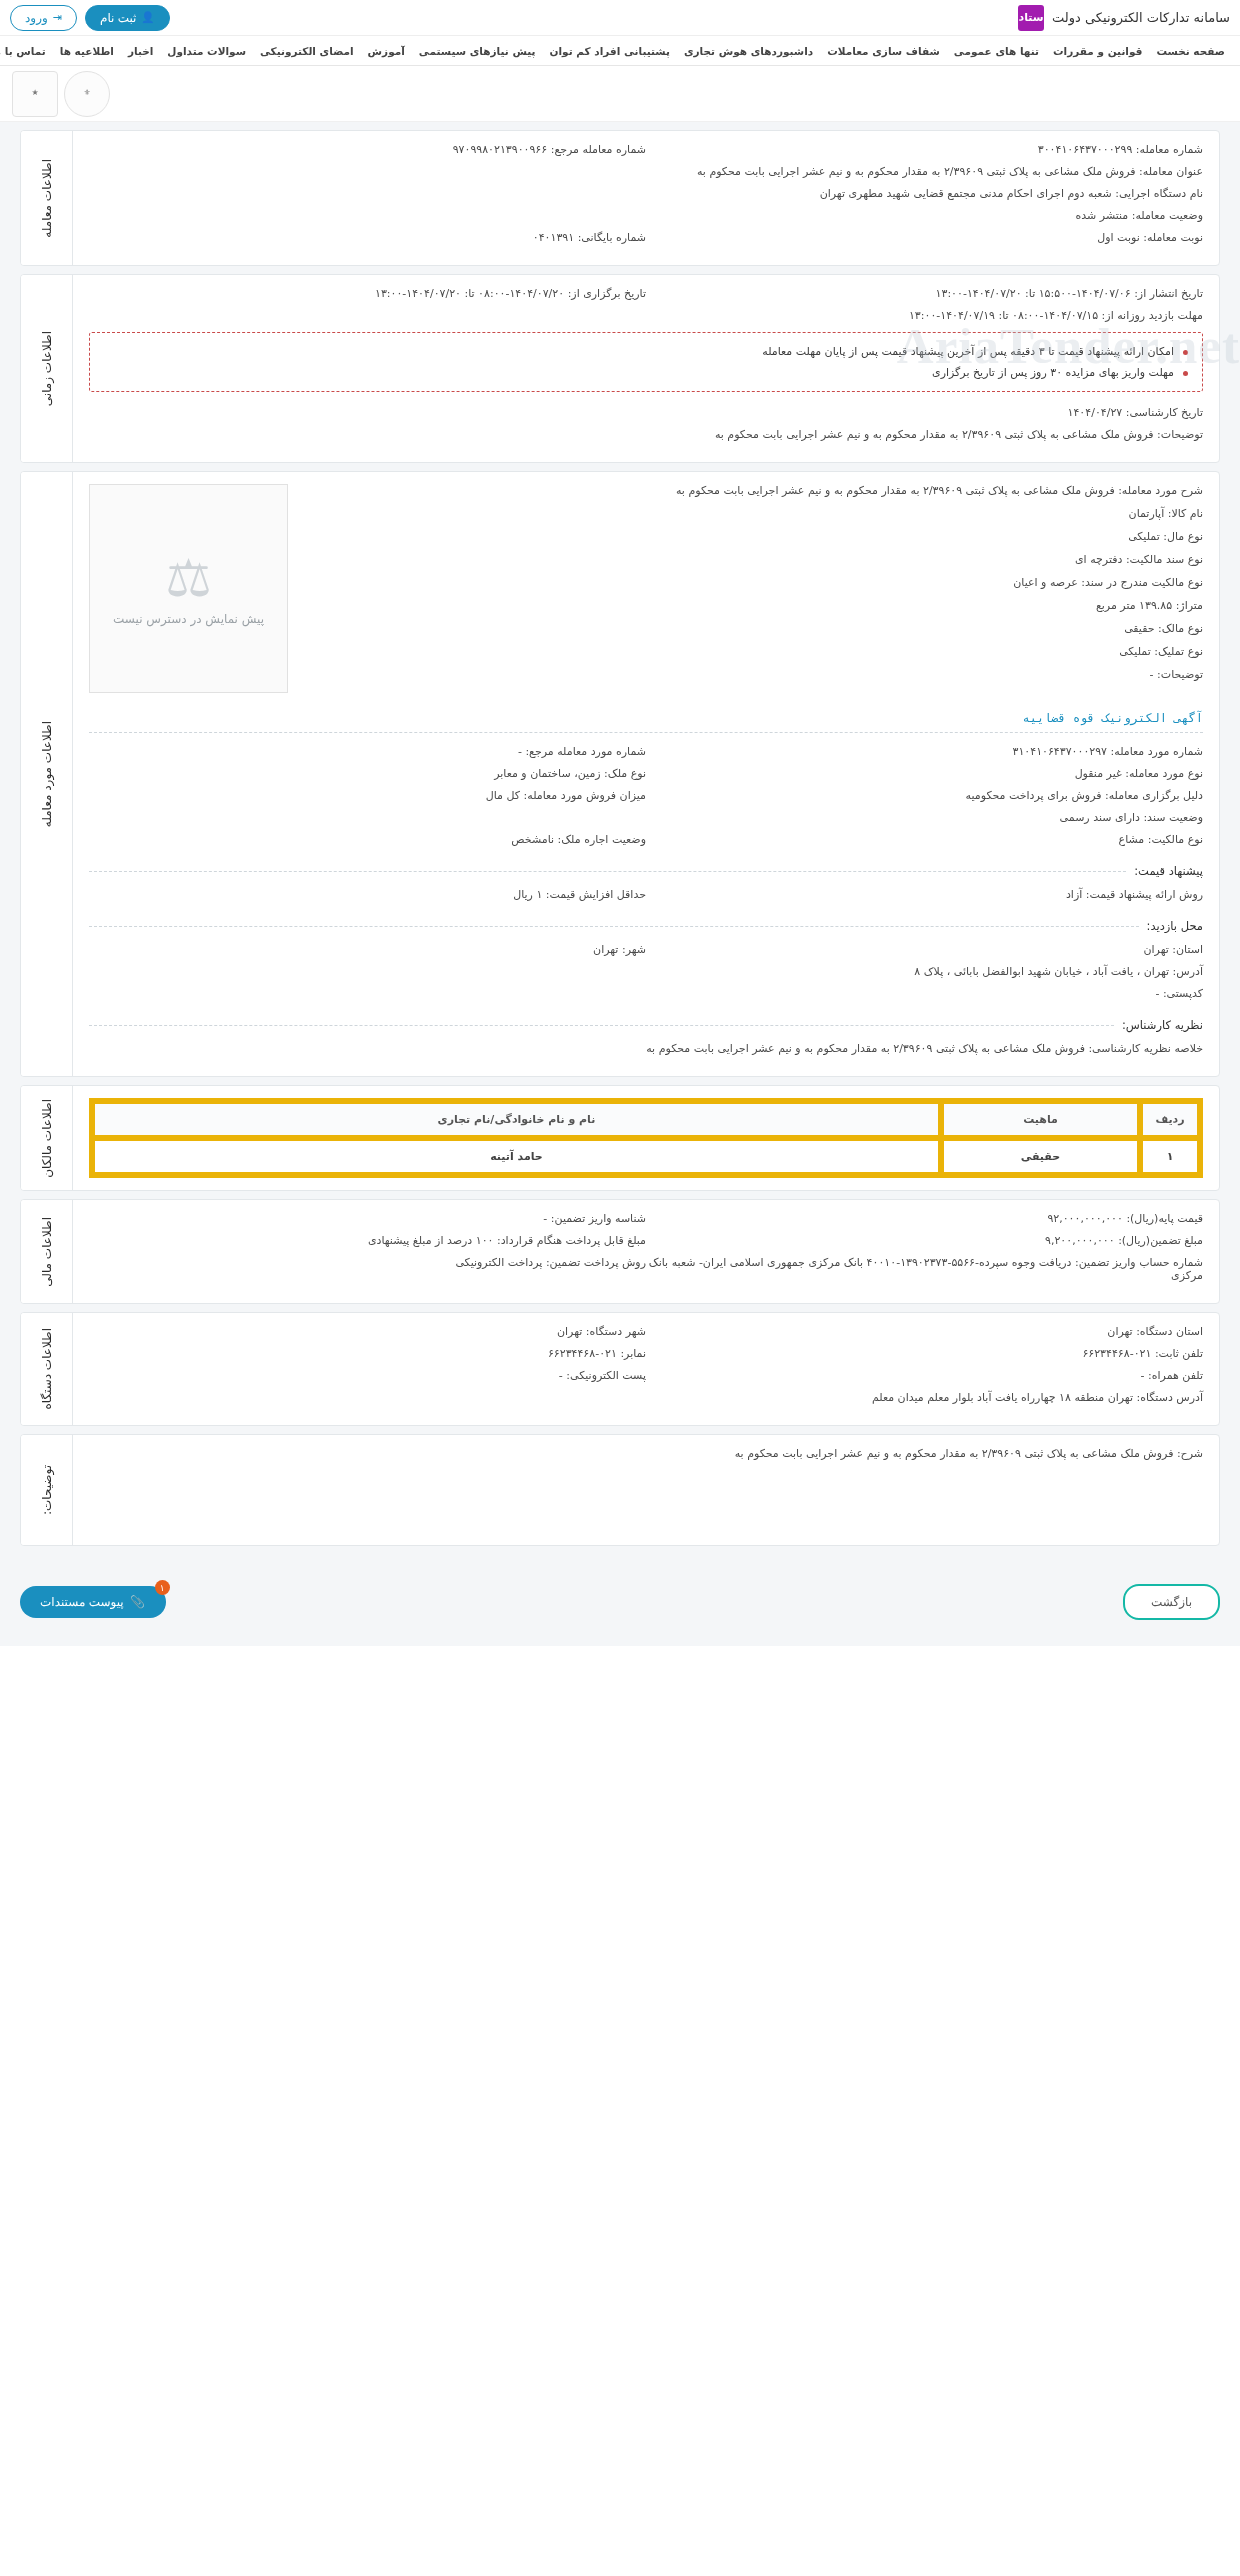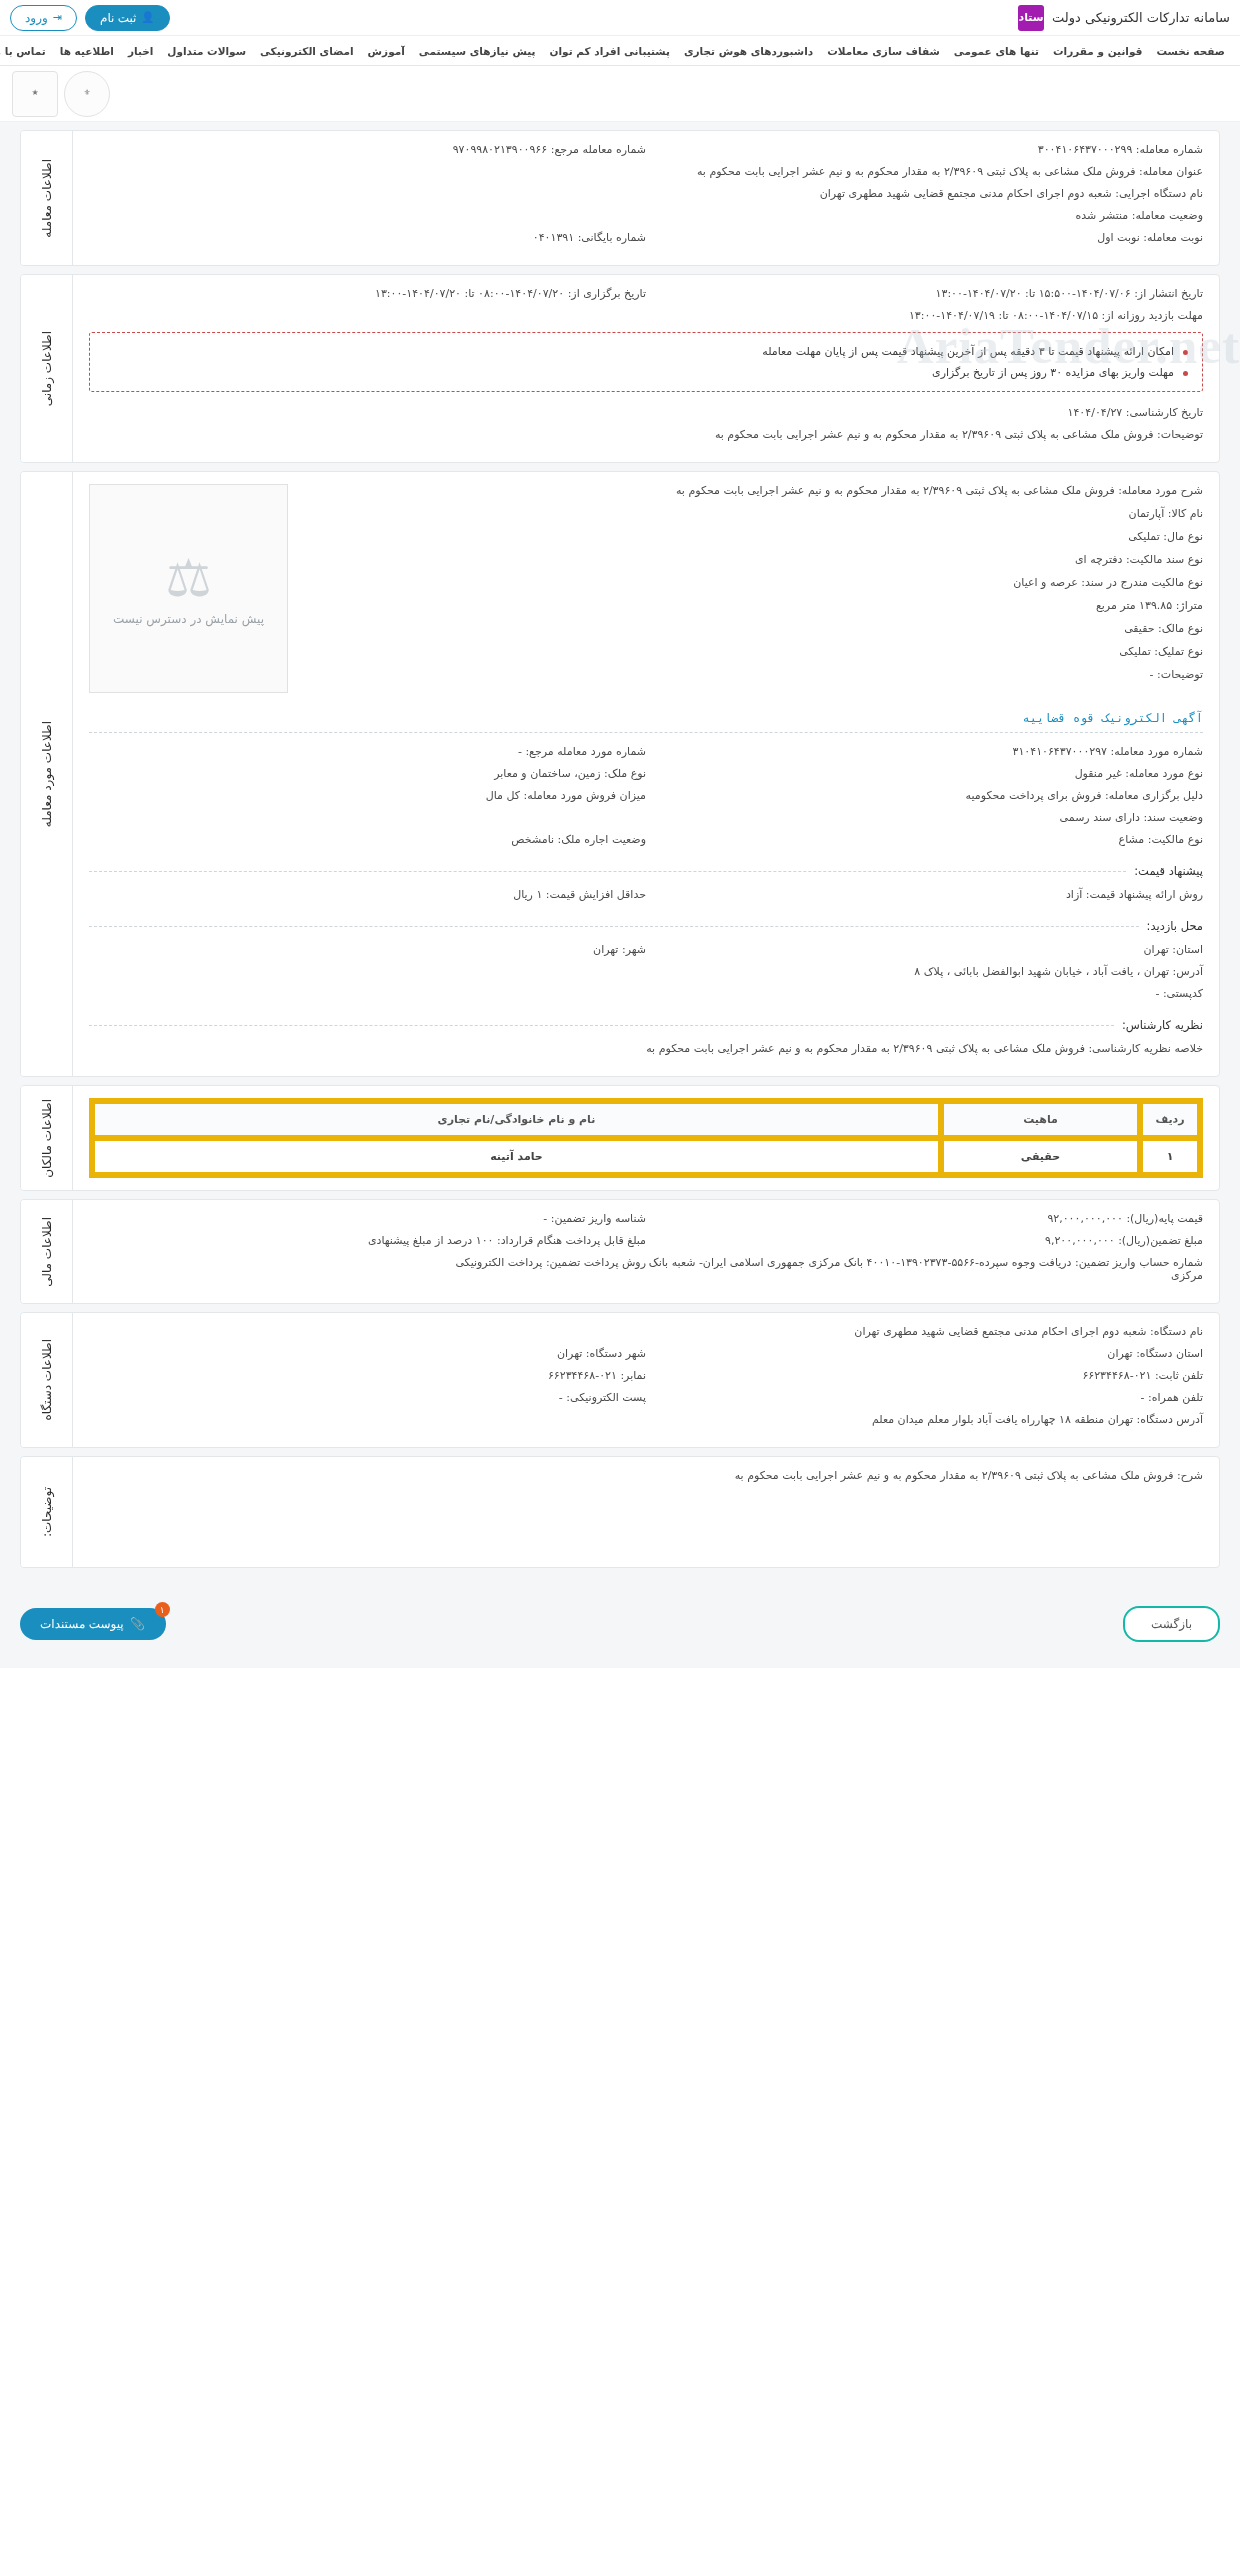--- a/index.html
+++ b/index.html
@@ -517,24 +517,20 @@
              <span class="fld-val">پرداخت الکترونیکی</span></div>
       </div>
     </div>
     <div class="side-label">
       <span>اطلاعات مالی</span>
     </div>
   </div>
 
   <div class="card">
     <div class="card-body">
-      <div class="line">
-        <span class="fld-label">نام دستگاه:</span>
-        <span class="fld-val">شعبه دوم اجرای احکام مدنی مجتمع قضایی شهید مطهری تهران</span>
-      </div>
       <div class="row2">
         <div><span class="fld-label">استان دستگاه:</span>
              <span class="fld-val">تهران</span></div>
         <div><span class="fld-label">شهر دستگاه:</span>
              <span class="fld-val">تهران</span></div>
       </div>
       <div class="row2">
         <div><span class="fld-label">تلفن ثابت:</span>
              <span class="fld-val">۰۲۱-۶۶۲۳۴۴۶۸</span></div>
         <div><span class="fld-label">نمابر:</span>

